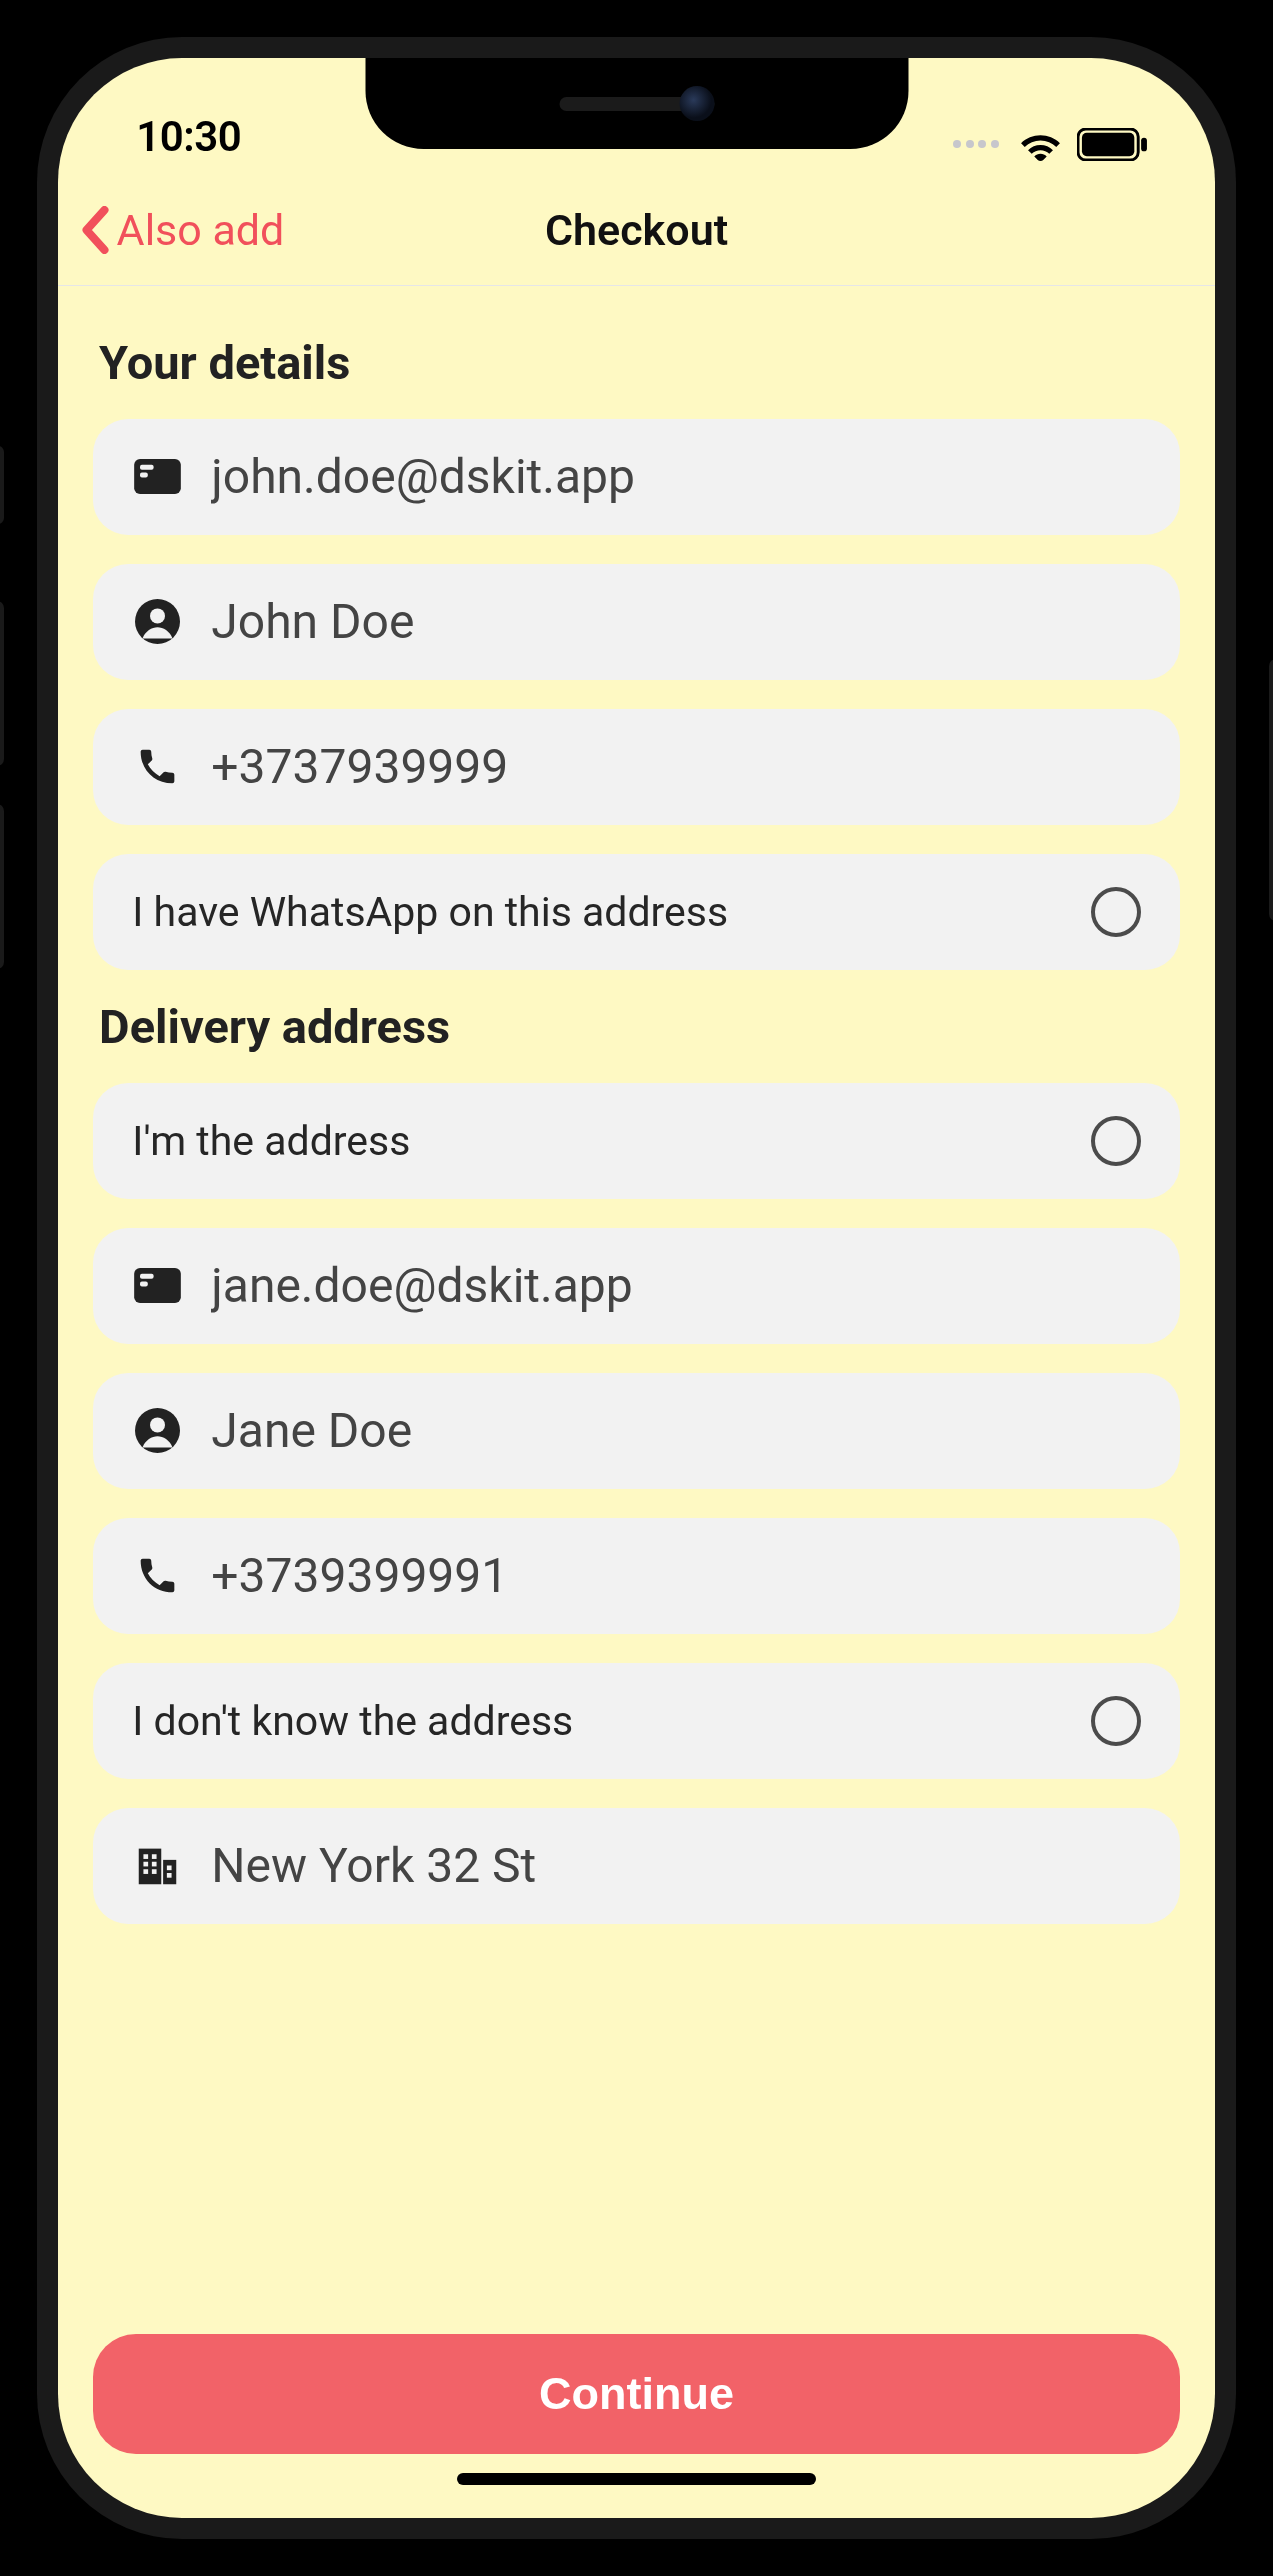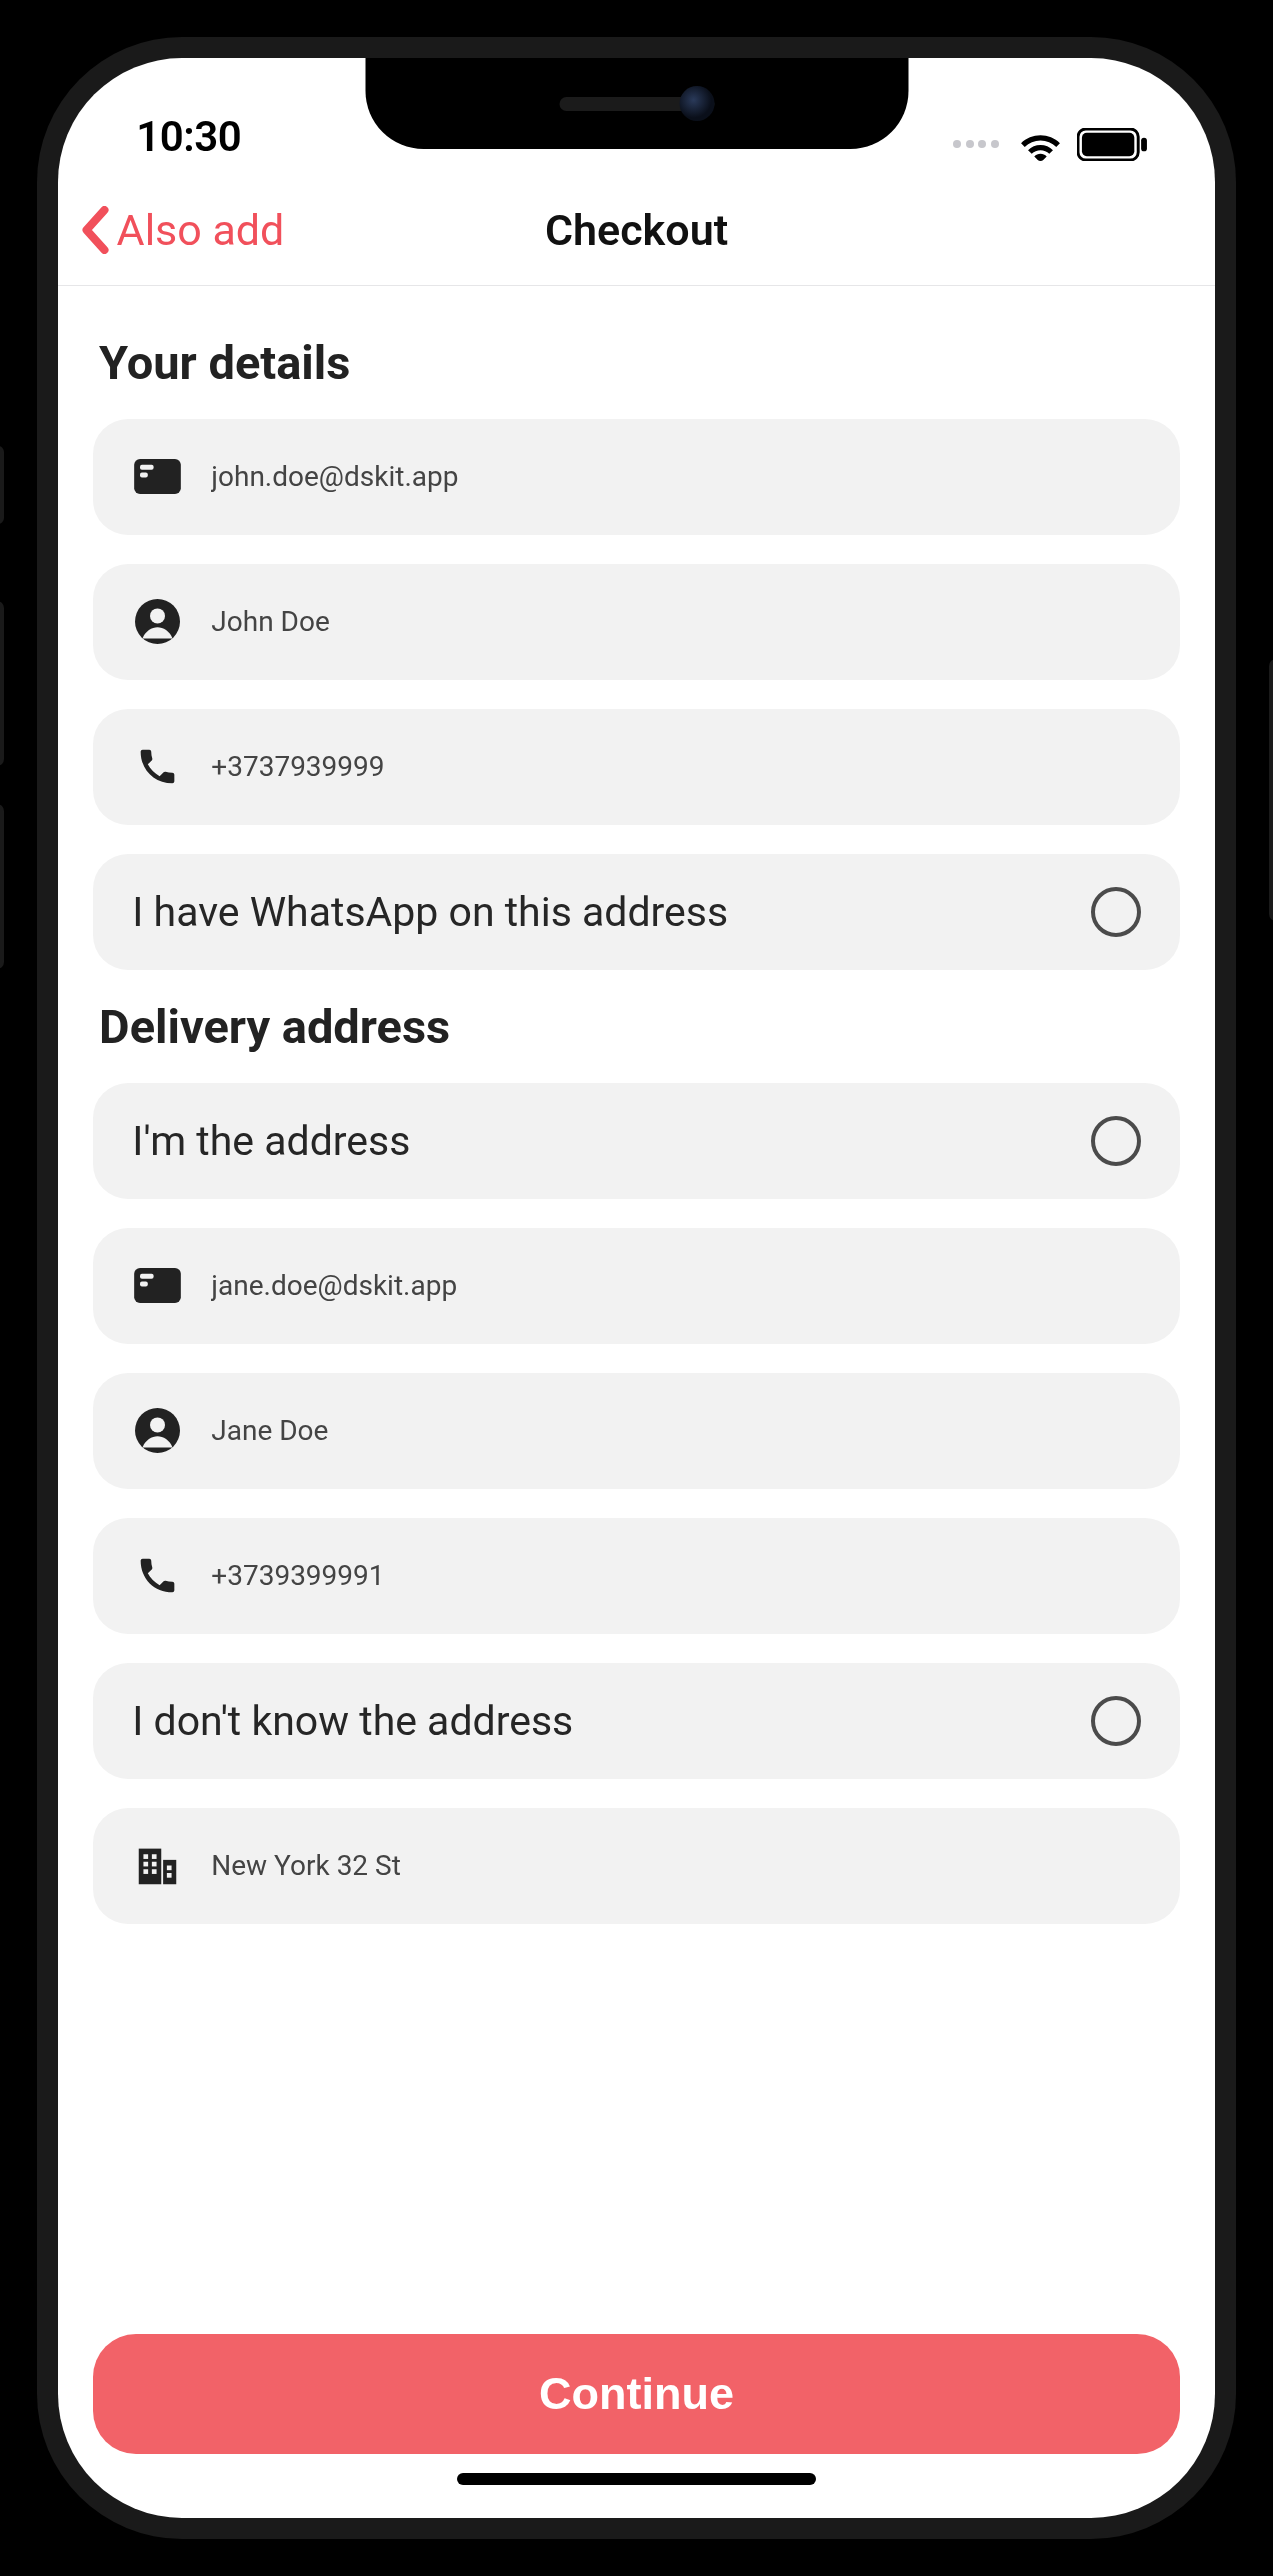--- a/index.html
+++ b/index.html
@@ -24,21 +24,21 @@
   .phone-inner {
     width: 100%;
     height: 100%;
     background: #1a1a1a;
     border-radius: 145px;
     padding: 21.3px;
   }
   .screen {
     width: 100%;
     height: 100%;
-    background: #ffffff;
+    background: #fef9c3;
     border-radius: 124px;
     overflow: hidden;
     position: relative;
     display: flex;
     flex-direction: column;
   }
   .side-btn {
     position: absolute;
     background: #1a1a1a;
     border-radius: 7.8px;
@@ -154,21 +154,21 @@
     align-items: center;
     gap: 29px;
     margin-bottom: 29px;
   }
   .row .icon { width: 50px; display: flex; align-items: center; justify-content: center; color:#222; }
   .row .icon svg { display:block; }
   .row input {
     flex: 1;
     border: none;
     background: transparent;
-    font-size: 28px;
+    font-size: 48px;
     color: #444;
     outline: none;
     font-family: inherit;
   }
   .row-toggle {
     justify-content: space-between;
   }
   .row-toggle .toggle-label {
     font-size: 41px;
     color: #262626;

